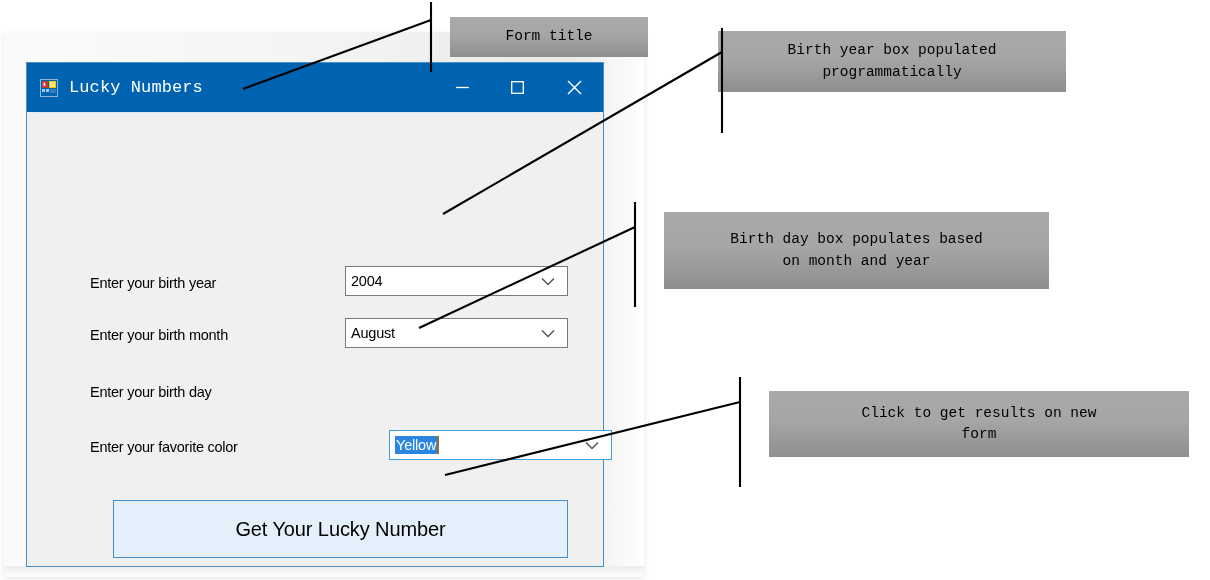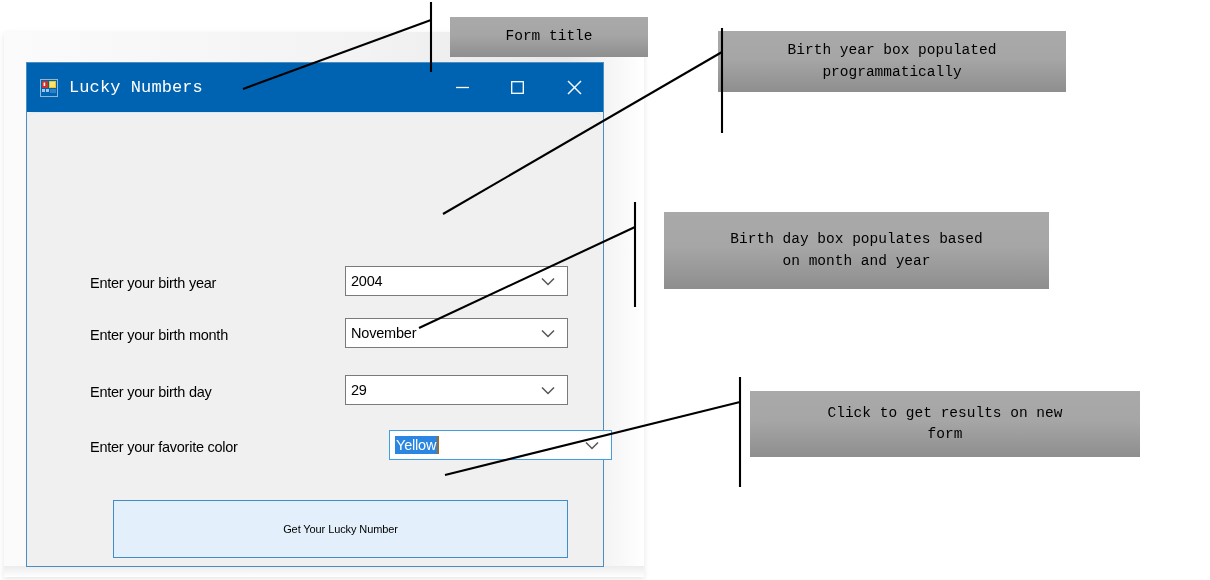--- a/index.html
+++ b/index.html
@@ -159,21 +159,21 @@
     left: 86px;
     top: 437px;
     width: 455px;
     height: 58px;
     background: #e3f0fb;
     border: 1px solid #3f8ecb;
     box-sizing: border-box;
     display: flex;
     align-items: center;
     justify-content: center;
-    font-size: 11px;
+    font-size: 20px;
     color: #000000;
     font-family: "Liberation Sans", sans-serif;
     letter-spacing: -0.1px;
     cursor: default;
   }
 
   
   .callout {
     position: absolute;
     background: linear-gradient(to bottom, #a9a9a9 0%, #a6a6a6 45%, #8e8e8e 100%);
@@ -252,34 +252,28 @@
         <span class="combo-value">2004</span>
         <svg class="combo-arrow" viewBox="0 0 14 9">
           <polyline points="1,1.5 7,7.5 13,1.5" fill="none" stroke="#555555" stroke-width="1.5"></polyline>
         </svg>
       </div>
 
       <div class="field-row" style="left:62px; top:207px;">
         <span class="field-label">Enter your birth month</span>
       </div>
       <div class="combo" style="top:205px;">
-        <span class="combo-value">November</span>
+        <span class="combo-value">August</span>
         <svg class="combo-arrow" viewBox="0 0 14 9">
           <polyline points="1,1.5 7,7.5 13,1.5" fill="none" stroke="#555555" stroke-width="1.5"></polyline>
         </svg>
       </div>
 
       <div class="field-row" style="left:62px; top:264px;">
         <span class="field-label">Enter your birth day</span>
-      </div>
-      <div class="combo" style="top:262px;">
-        <span class="combo-value">29</span>
-        <svg class="combo-arrow" viewBox="0 0 14 9">
-          <polyline points="1,1.5 7,7.5 13,1.5" fill="none" stroke="#555555" stroke-width="1.5"></polyline>
-        </svg>
       </div>
 
       <div class="field-row" style="left:62px; top:319px;">
         <span class="field-label">Enter your favorite color</span>
       </div>
       <div class="combo focused" style="top:317px;margin-left:44px;">
         <span class="combo-value selected">Yellow</span>
         <svg class="combo-arrow" viewBox="0 0 14 9">
           <polyline points="1,1.5 7,7.5 13,1.5" fill="none" stroke="#555555" stroke-width="1.5"></polyline>
         </svg>
@@ -292,21 +286,21 @@
   </div>
 
   <div class="callout" style="left:450px; top:17px; width:198px; height:40px;">Form title</div>
 
   <div class="callout" style="left:718px; top:31px; width:348px; height:61px;">Birth year box populated
 programmatically</div>
 
   <div class="callout" style="left:664px; top:212px; width:385px; height:77px;">Birth day box populates based
 on month and year</div>
 
-  <div class="callout" style="left:750px; top:391px; width:390px; height:66px;">Click to get results on new
+  <div class="callout" style="left:769px; top:391px; width:420px; height:66px;">Click to get results on new
 form</div>
 
   <svg class="leader" viewBox="0 0 1210 580">
 
     <line x1="431" y1="2" x2="431" y2="72" stroke="#000000" stroke-width="2.1"></line>
     <line x1="431" y1="20" x2="243" y2="89" stroke="#000000" stroke-width="2.1"></line>
 
     <line x1="722" y1="28" x2="722" y2="133" stroke="#000000" stroke-width="2.1"></line>
     <line x1="722" y1="52" x2="443" y2="214" stroke="#000000" stroke-width="2.1"></line>
 

